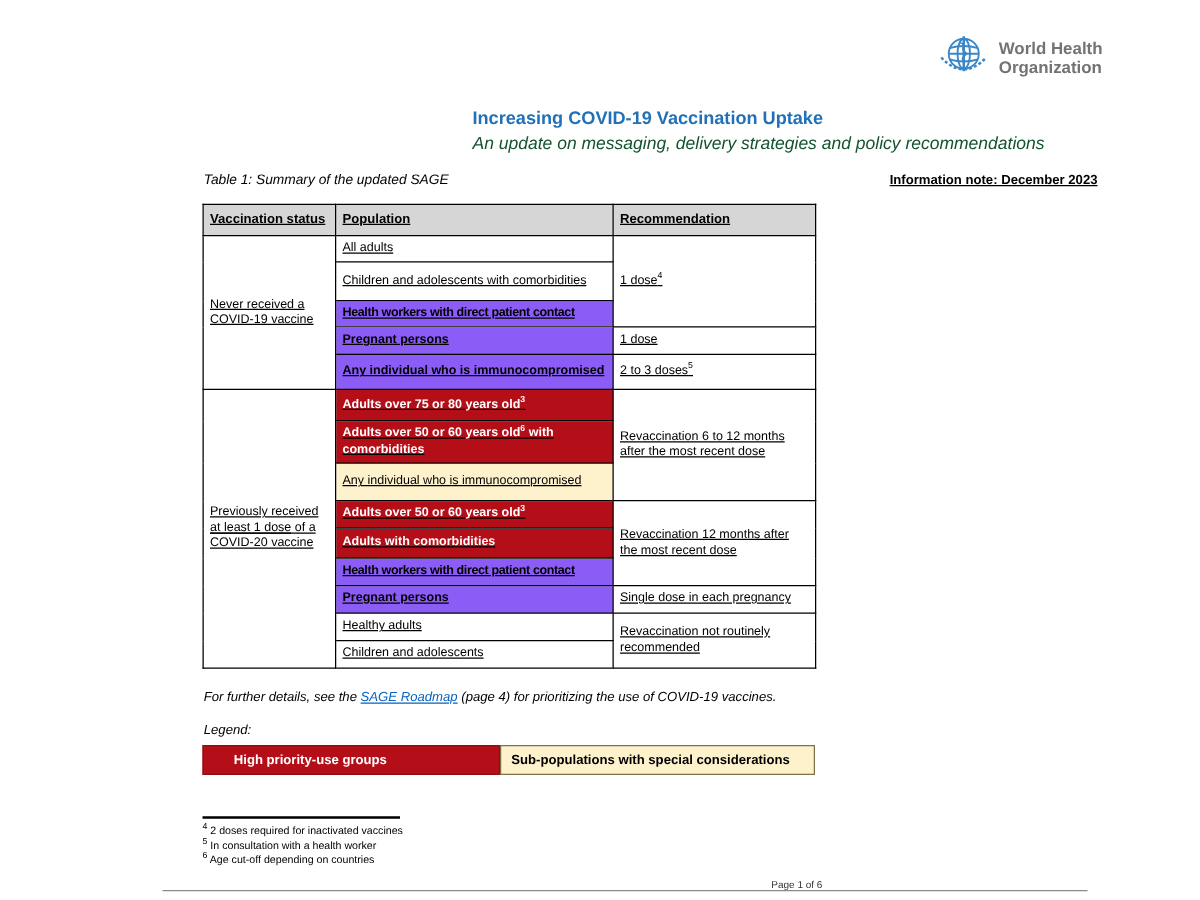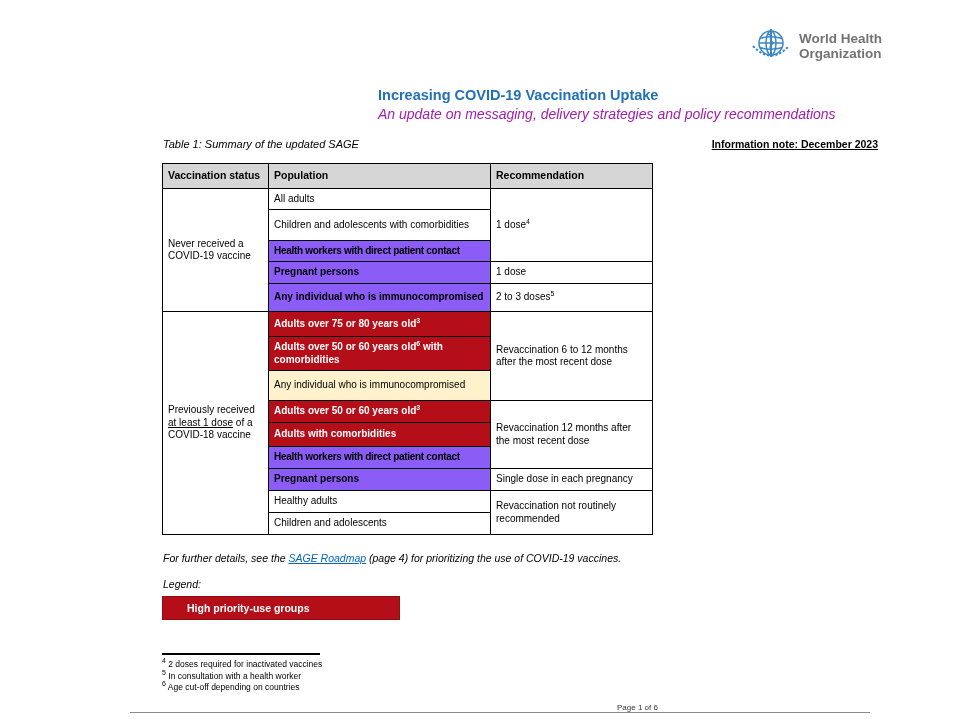--- a/index.html
+++ b/index.html
@@ -9,28 +9,28 @@
     font-family:"Liberation Sans", sans-serif;
   }
   .abs{position:absolute;}
 
   
   .logo{top:25px;left:750px;display:flex;align-items:center;gap:7px;}
   .logo-text{color:#737373;font-weight:bold;font-size:13.5px;line-height:1.12;}
 
   
   .title{left:378px;top:87px;font-size:14.5px;font-weight:bold;color:#2170b8;}
-  .subtitle{left:378px;top:106px;font-size:14px;font-style:italic;color:#a21caf;}
+  .subtitle{left:378px;top:106px;font-size:14px;font-style:italic;color:#14532d;}
 
   .caption{left:163px;top:138px;font-size:11px;font-weight:normal;font-style:italic;white-space:nowrap;}
   .info-note{right:82px;top:138px;font-size:10.5px;font-weight:bold;text-decoration:underline;}
 
   
   table.tbl{left:162px;top:163px;position:absolute;border-collapse:collapse;table-layout:fixed;
-    width:490px;font-size:10px;line-height:1.25;}
+    width:490px;font-size:10px;line-height:1.25;text-decoration:underline;}
   .tbl td,.tbl th{border:1px solid #000;padding:2px 5px;vertical-align:middle;overflow:hidden;}
   .tbl{border:1.5px solid #000;}
   .tbl th{background:#d6d6d6;text-align:left;font-size:10.5px;font-weight:bold;}
   td.cream{background:#8b5cf6;font-weight:bold;}
   td.creamn{background:#fdf2cc;font-weight:normal;}
   td.red{background:#b40f19;color:#fff;font-weight:bold;}
   td.status{background:#fff;}
   .nowr{white-space:nowrap;letter-spacing:-0.3px;}
   .u{text-decoration:underline;}
   sup{font-size:7px;line-height:0;}
@@ -107,21 +107,21 @@
   </tr>
   <tr style="height:22px">
     <td class="cream">Pregnant persons</td>
     <td>1 dose</td>
   </tr>
   <tr style="height:28px">
     <td class="cream">Any individual who is immunocompromised</td>
     <td><span>2 to 3 doses</span><sup>5</sup></td>
   </tr>
   <tr style="height:25px">
-    <td class="status" rowspan="9"><span>Previously received </span><span class="u">at least 1 dose</span><span> of a COVID-18 vaccine</span></td>
+    <td class="status" rowspan="9"><span>Previously received </span><span class="u">at least 1 dose</span><span> of a COVID-20 vaccine</span></td>
     <td class="red"><span>Adults over 75 or 80 years old</span><sup>3</sup></td>
     <td rowspan="3">Revaccination 6 to 12 months after the most recent dose</td>
   </tr>
   <tr style="height:34px">
     <td class="red"><span>Adults over 50 or 60 years old</span><sup>6</sup><span> with comorbidities</span></td>
   </tr>
   <tr style="height:30px">
     <td class="creamn">Any individual who is immunocompromised</td>
   </tr>
   <tr style="height:22px">
@@ -148,20 +148,21 @@
 </tbody>
   </table>
 
 <div class="abs fnote">
   <span>For further details, see the </span><a href="#">SAGE Roadmap</a><span> (page 4) for prioritizing the use of COVID-19 vaccines.</span>
 </div>
 
 <div class="abs legend-label">Legend:</div>
 <div class="abs legend-row">
   <div class="legend-red">High priority-use groups</div>
+  <div class="legend-cream">Sub-populations with special considerations</div>
 </div>
 
 <div class="abs fn-rule"></div>
 <div class="abs footnotes">
   <div><sup>4</sup> <span>2 doses required for inactivated vaccines</span></div>
   <div><sup>5</sup> <span>In consultation with a health worker</span></div>
   <div><sup>6</sup> <span>Age cut-off depending on countries</span></div>
 </div>
 
 <div class="abs page-num">Page 1 of 6</div>

